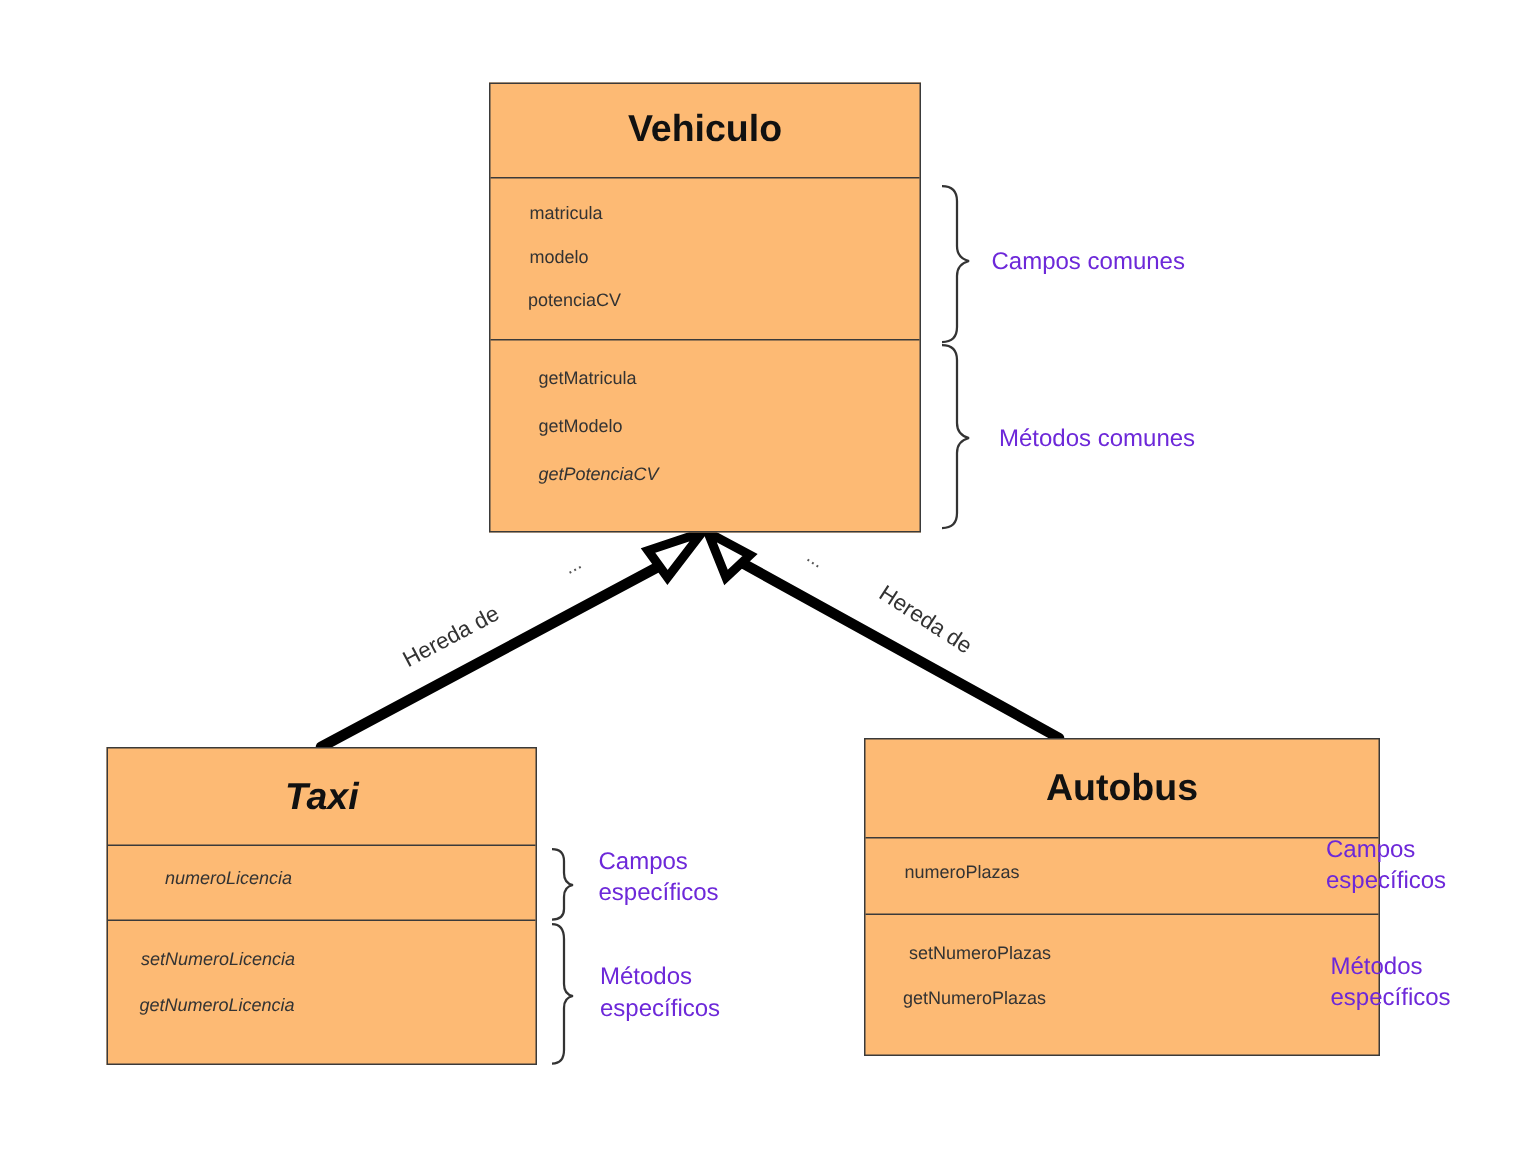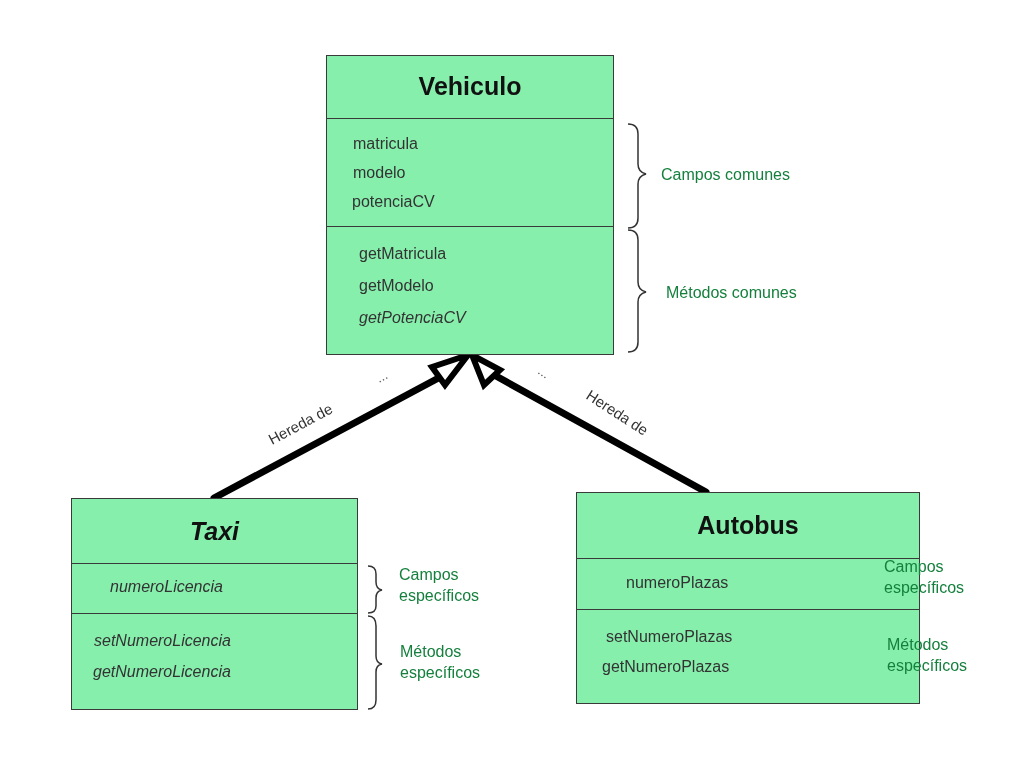--- a/index.html
+++ b/index.html
@@ -1,22 +1,22 @@
 <!DOCTYPE html>
 <html><head>
   <meta charset="utf-8">
   <style>
     html, body { margin: 0; padding: 0; background: #ffffff; }
     body { width: 1024px; height: 768px; position: relative; overflow: hidden;
            font-family: "Liberation Sans", sans-serif; color: #222; }
-    .cls { position: absolute; background: #86efac; border: 1.5px solid #3a3a3a; box-sizing: border-box; }
+    .cls { position: absolute; background: #fdba74; border: 1.5px solid #3a3a3a; box-sizing: border-box; }
     .cls .sec { position: absolute; left: 0; right: 0; border-top: 1.5px solid #3a3a3a; }
     .cls .name { position: absolute; left: 0; right: 0; text-align: center; font-weight: bold; color: #111; }
-    .member { position: absolute; font-size: 16px; color: #333; white-space: nowrap; }
-    .note { position: absolute; font-size: 16px; color: #15803d; line-height: 21px; }
+    .member { position: absolute; font-size: 12px; color: #333; white-space: nowrap; }
+    .note { position: absolute; font-size: 16px; color: #6d28d9; line-height: 21px; }
     svg.overlay { position: absolute; left: 0; top: 0; }
   </style>
 </head>
 <body>
 
 <svg class="overlay" width="1024" height="768">
 
   <line x1="214" y1="498" x2="446" y2="374" stroke="#000" stroke-width="7" stroke-linecap="round"></line>
   <polygon points="468,355 432,367 445,385" fill="#fff" stroke="#000" stroke-width="6" stroke-linejoin="miter"></polygon>
 
@@ -71,21 +71,21 @@
   <div>específicos</div>
 </div>
 <div class="note" style="left:400px; top:641px;">
   <div>Métodos</div>
   <div>específicos</div>
 </div>
 
 <div class="cls" style="left:576px; top:492px; width:344px; height:212px;">
   <div class="name" style="top:18px; font-size:25px;">Autobus</div>
   <div class="sec" style="top:65px; height:51px;">
-    <div class="member" style="left:26px; top:15px;margin-left:23px;">numeroPlazas</div>
+    <div class="member" style="left:26px; top:15px;">numeroPlazas</div>
   </div>
   <div class="sec" style="top:116px; height:94px;">
     <div class="member" style="left:29px; top:18px;">setNumeroPlazas</div>
     <div class="member" style="left:25px; top:48px;">getNumeroPlazas</div>
   </div>
 </div>
 
 <div class="note" style="left:884px; top:556px;">
   <div>Campos</div>
   <div>específicos</div>

